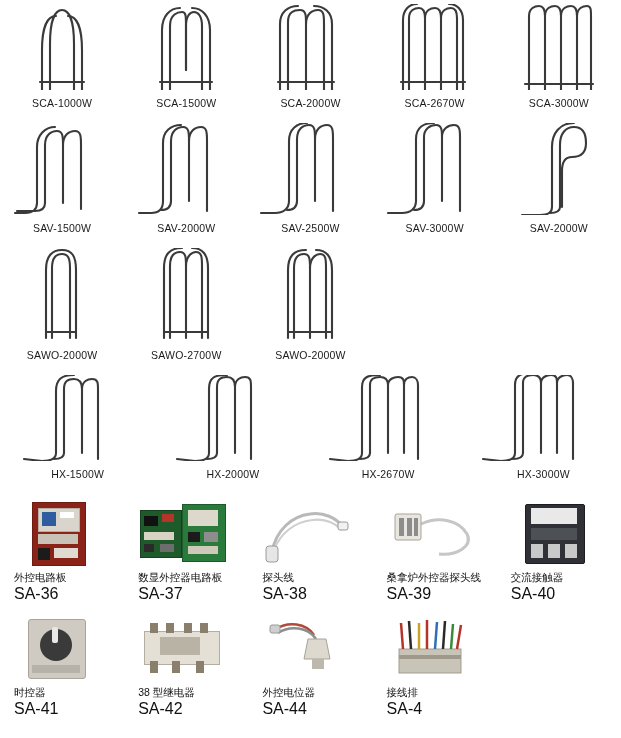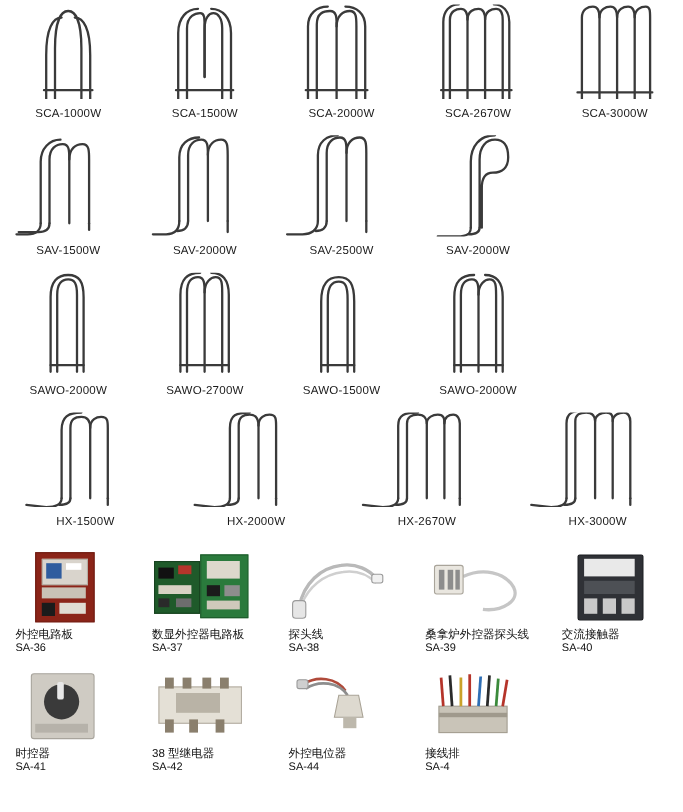--- a/index.html
+++ b/index.html
@@ -84,21 +84,21 @@
     background: #ffffff;
     display: block;
   }
   .part-caption {
     font-size: 10.5px;
     line-height: 1.22;
     color: #111111;
     white-space: nowrap;
   }
   .part-code {
-    font-size: 10px;
+    font-size: 16px;
     line-height: 1.22;
     color: #111111;
   }
   .parts-row.row-b { margin-top: 12px; }
   .blk { position: absolute; }
 </style>
 </head>
 <body>
 
 <div id="page">
@@ -226,20 +226,35 @@
               <path d="M34 78 L34 18 C34 6 42 0 52 0"></path>
               <path d="M34 78 C34 86 28 90 20 90 L6 90"></path>
               <path d="M42 78 C42 84 38 87 32 87"></path>
               <path d="M78 78 L78 88"></path>
             </g>
           </svg>
         </div>
         <div class="heater-label">SAV-2500W</div>
       </div>
 
+      <div class="heater-cell">
+        <div class="heater-art">
+          <svg width="110" height="92" viewBox="0 0 110 92">
+            <g fill="none" stroke="#3a3a3a" stroke-width="2.1" stroke-linecap="round" stroke-linejoin="round">
+              <path d="M44 78 L44 14 C44 6 50 2 56 2 C62 2 62 8 62 14 L62 78"></path>
+              <path d="M62 14 C62 6 68 2 74 2 C80 2 80 8 80 14 L80 78"></path>
+              <path d="M36 78 L36 16 C36 4 44 0 54 0"></path>
+              <path d="M36 78 C36 86 30 90 22 90 L8 90"></path>
+              <path d="M44 78 C44 84 40 87 34 87"></path>
+              <path d="M80 78 L80 88"></path>
+            </g>
+          </svg>
+        </div>
+        <div class="heater-label">SAV-3000W</div>
+      </div>
 
       <div class="heater-cell">
         <div class="heater-art">
           <svg width="110" height="92" viewBox="0 0 110 92">
             <g fill="none" stroke="#3a3a3a" stroke-width="2.1" stroke-linecap="round" stroke-linejoin="round">
               <path d="M56 84 L56 22 C56 10 62 4 70 4 C78 4 82 10 82 20 C82 30 76 34 68 34 C60 34 58 40 58 48 L58 84"></path>
               <path d="M48 84 L48 24 C48 10 56 0 70 0"></path>
               <path d="M48 84 C48 90 44 92 36 92 L18 92"></path>
               <path d="M56 84 C56 88 52 90 46 90"></path>
             </g>
@@ -273,32 +288,20 @@
               <path d="M28 90 L28 20 C28 6 34 0 46 0"></path>
               <path d="M72 90 L72 20 C72 6 66 0 56 0"></path>
               <path d="M28 84 L72 84"></path>
             </g>
           </svg>
         </div>
         <div class="heater-label">SAWO-2700W</div>
       </div>
 
 
-      <div class="heater-cell">
-        <div class="heater-art">
-          <svg width="100" height="94" viewBox="0 0 100 94">
-            <g fill="none" stroke="#3a3a3a" stroke-width="2.1" stroke-linecap="round" stroke-linejoin="round">
-              <path d="M38 90 L38 24 C38 12 42 8 48 8 C54 8 56 12 56 24 L56 90"></path>
-              <path d="M32 90 L32 26 C32 10 38 4 48 4 C58 4 62 10 62 26 L62 90"></path>
-              <path d="M32 84 L62 84"></path>
-            </g>
-          </svg>
-        </div>
-        <div class="heater-label">SAWO-1500W</div>
-      </div>
 
       <div class="heater-cell">
         <div class="heater-art">
           <svg width="100" height="94" viewBox="0 0 100 94">
             <g fill="none" stroke="#3a3a3a" stroke-width="2.1" stroke-linecap="round" stroke-linejoin="round">
               <path d="M34 90 L34 20 C34 10 38 6 44 6 C50 6 50 12 50 20 L50 90"></path>
               <path d="M50 20 C50 10 56 6 60 6 C66 6 66 12 66 20 L66 90"></path>
               <path d="M28 90 L28 22 C28 8 34 2 46 2"></path>
               <path d="M72 90 L72 22 C72 8 66 2 56 2"></path>
               <path d="M28 84 L72 84"></path>

